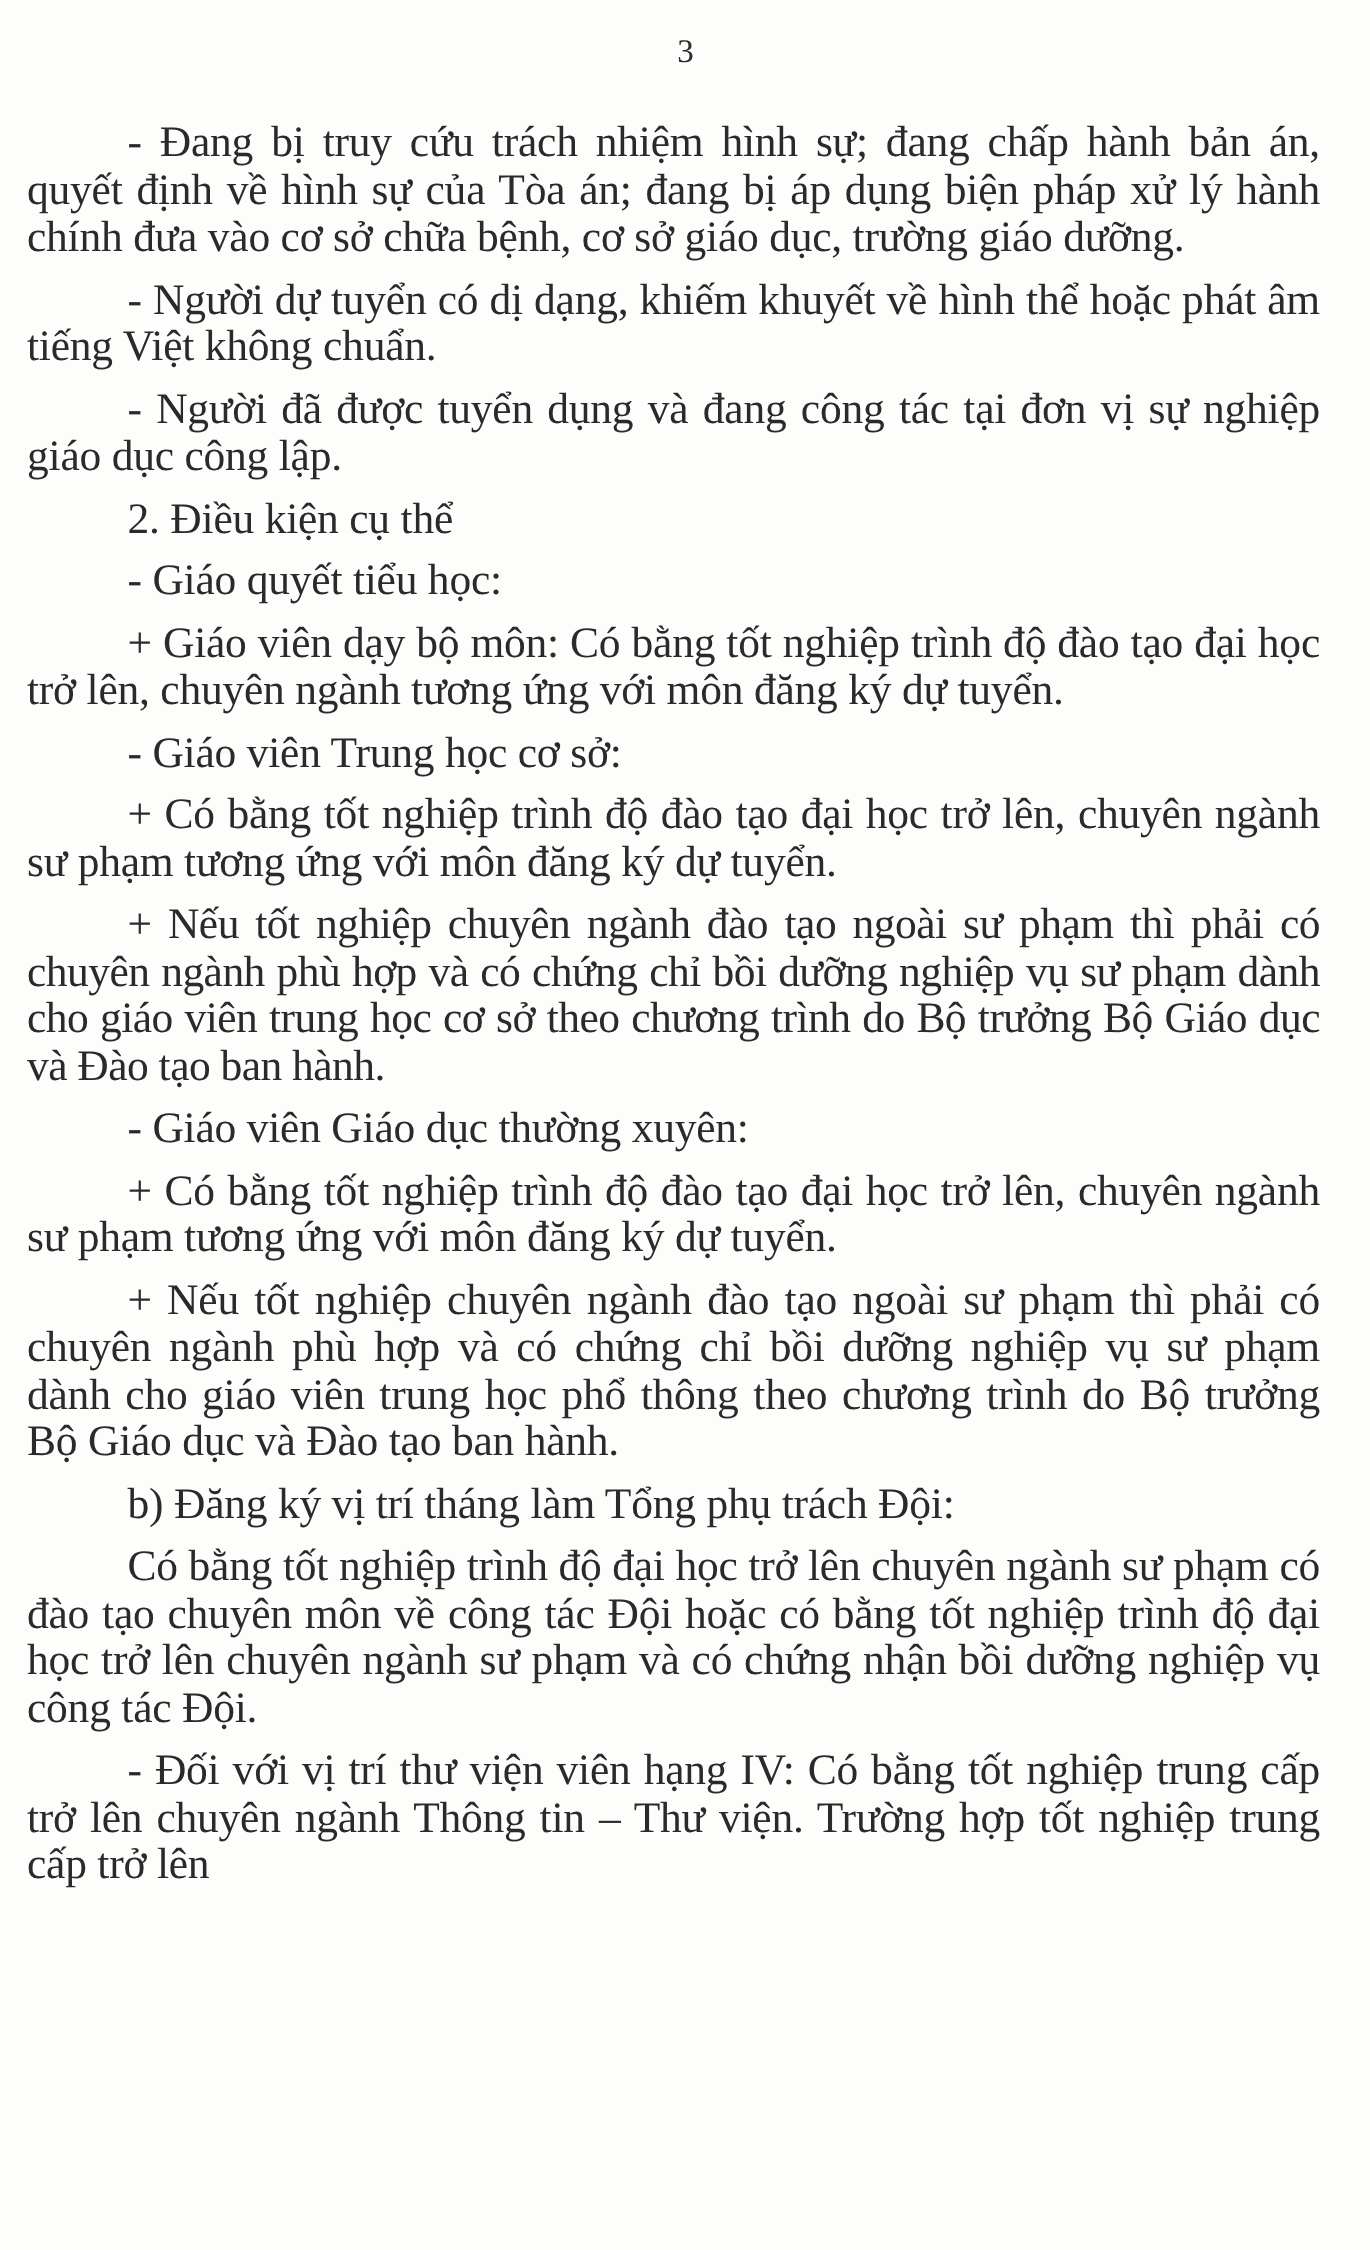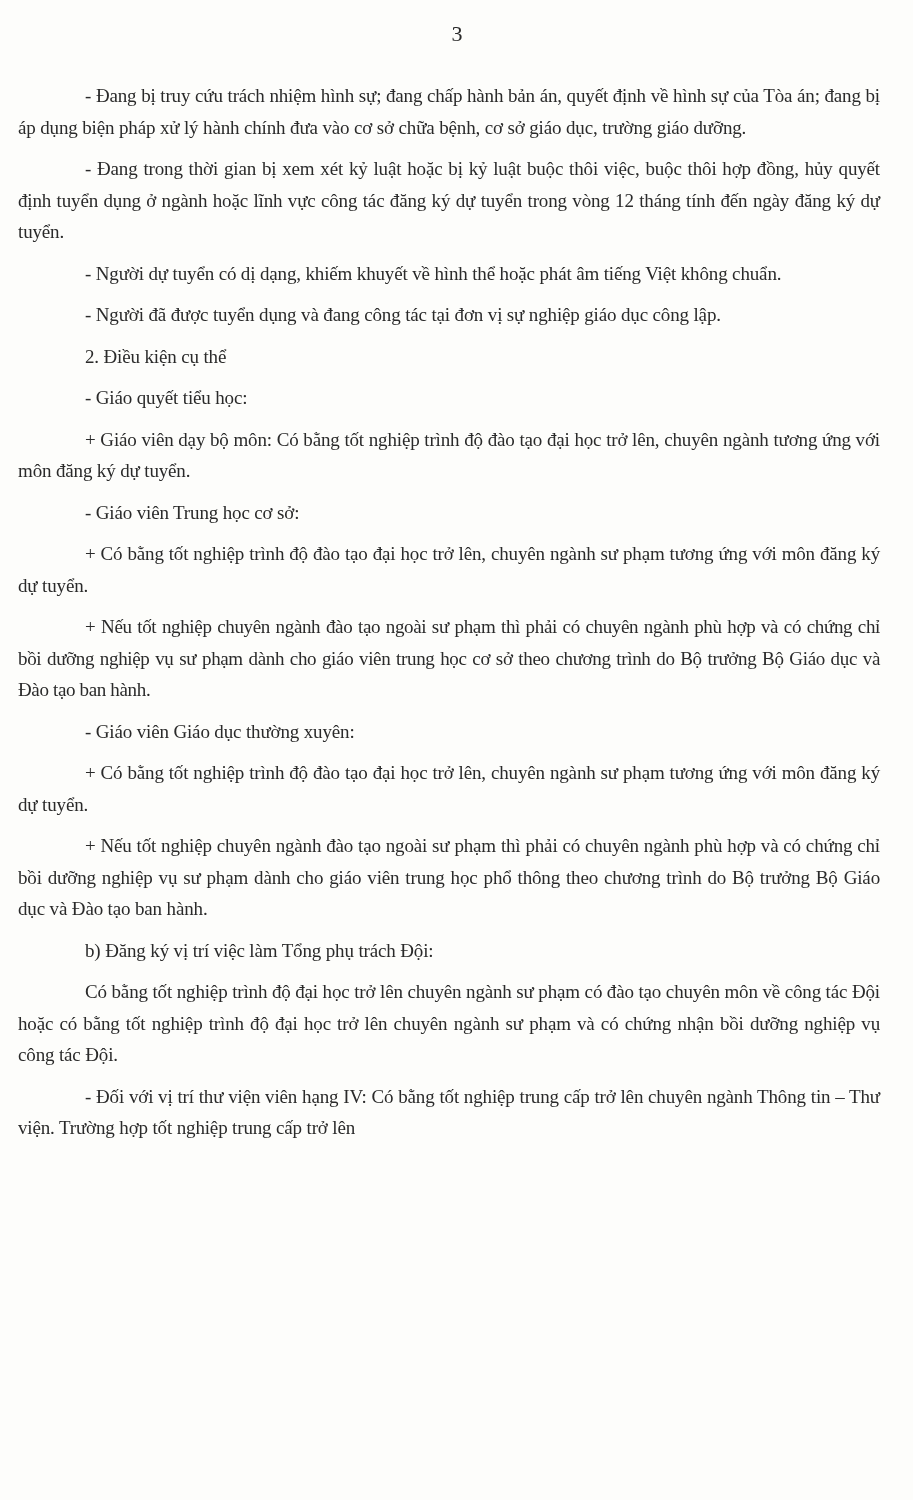--- a/index.html
+++ b/index.html
@@ -31,50 +31,49 @@
       line-height: 28px;
     }
     .content {
       position: absolute;
       top: 80px;
       left: 0;
       width: 878px;
     }
     p {
       margin: 0 16px 10px 0;
-      font-size: 19px;
+      font-size: 29px;
       line-height: 31.5px;
       text-align: justify;
       text-indent: 67px;
       letter-spacing: -0.15px;
     }
     p.heading {
       font-weight: normal;
     }
     p.tight {
       letter-spacing: -0.35px;
     }
   </style>
 </head>
 <body>
 
 <div class="page">
   <div class="page-number">3</div>
 
   <div class="content">
     <p>- Đang bị truy cứu trách nhiệm hình sự; đang chấp hành bản án, quyết định về hình sự của Tòa án; đang bị áp dụng biện pháp xử lý hành chính đưa vào cơ sở chữa bệnh, cơ sở giáo dục, trường giáo dưỡng.</p>
-    <p>- Đang trong thời gian bị xem xét kỷ luật hoặc bị kỷ luật buộc thôi việc, buộc thôi hợp đồng, hủy quyết định tuyển dụng ở ngành hoặc lĩnh vực công tác đăng ký dự tuyển trong vòng 12 tháng tính đến ngày đăng ký dự tuyển.</p>
     <p>- Người dự tuyển có dị dạng, khiếm khuyết về hình thể hoặc phát âm tiếng Việt không chuẩn.</p>
     <p>- Người đã được tuyển dụng và đang công tác tại đơn vị sự nghiệp giáo dục công lập.</p>
     <p class="heading">2. Điều kiện cụ thể</p>
     <p>- Giáo quyết tiểu học:</p>
     <p>+ Giáo viên dạy bộ môn: Có bằng tốt nghiệp trình độ đào tạo đại học trở lên, chuyên ngành tương ứng với môn đăng ký dự tuyển.</p>
     <p>- Giáo viên Trung học cơ sở:</p>
     <p>+ Có bằng tốt nghiệp trình độ đào tạo đại học trở lên, chuyên ngành sư phạm tương ứng với môn đăng ký dự tuyển.</p>
     <p class="tight">+ Nếu tốt nghiệp chuyên ngành đào tạo ngoài sư phạm thì phải có chuyên ngành phù hợp và có chứng chỉ bồi dưỡng nghiệp vụ sư phạm dành cho giáo viên trung học cơ sở theo chương trình do Bộ trưởng Bộ Giáo dục và Đào tạo ban hành.</p>
     <p>- Giáo viên Giáo dục thường xuyên:</p>
     <p>+ Có bằng tốt nghiệp trình độ đào tạo đại học trở lên, chuyên ngành sư phạm tương ứng với môn đăng ký dự tuyển.</p>
     <p>+ Nếu tốt nghiệp chuyên ngành đào tạo ngoài sư phạm thì phải có chuyên ngành phù hợp và có chứng chỉ bồi dưỡng nghiệp vụ sư phạm dành cho giáo viên trung học phổ thông theo chương trình do Bộ trưởng Bộ Giáo dục và Đào tạo ban hành.</p>
-    <p>b) Đăng ký vị trí việc làm Tổng phụ trách Đội:</p>
+    <p>b) Đăng ký vị trí tháng làm Tổng phụ trách Đội:</p>
     <p>Có bằng tốt nghiệp trình độ đại học trở lên chuyên ngành sư phạm có đào tạo chuyên môn về công tác Đội hoặc có bằng tốt nghiệp trình độ đại học trở lên chuyên ngành sư phạm và có chứng nhận bồi dưỡng nghiệp vụ công tác Đội.</p>
     <p>- Đối với vị trí thư viện viên hạng IV: Có bằng tốt nghiệp trung cấp trở lên chuyên ngành Thông tin – Thư viện. Trường hợp tốt nghiệp trung cấp trở lên</p>
   </div>
 </div>
 
 </body></html>

